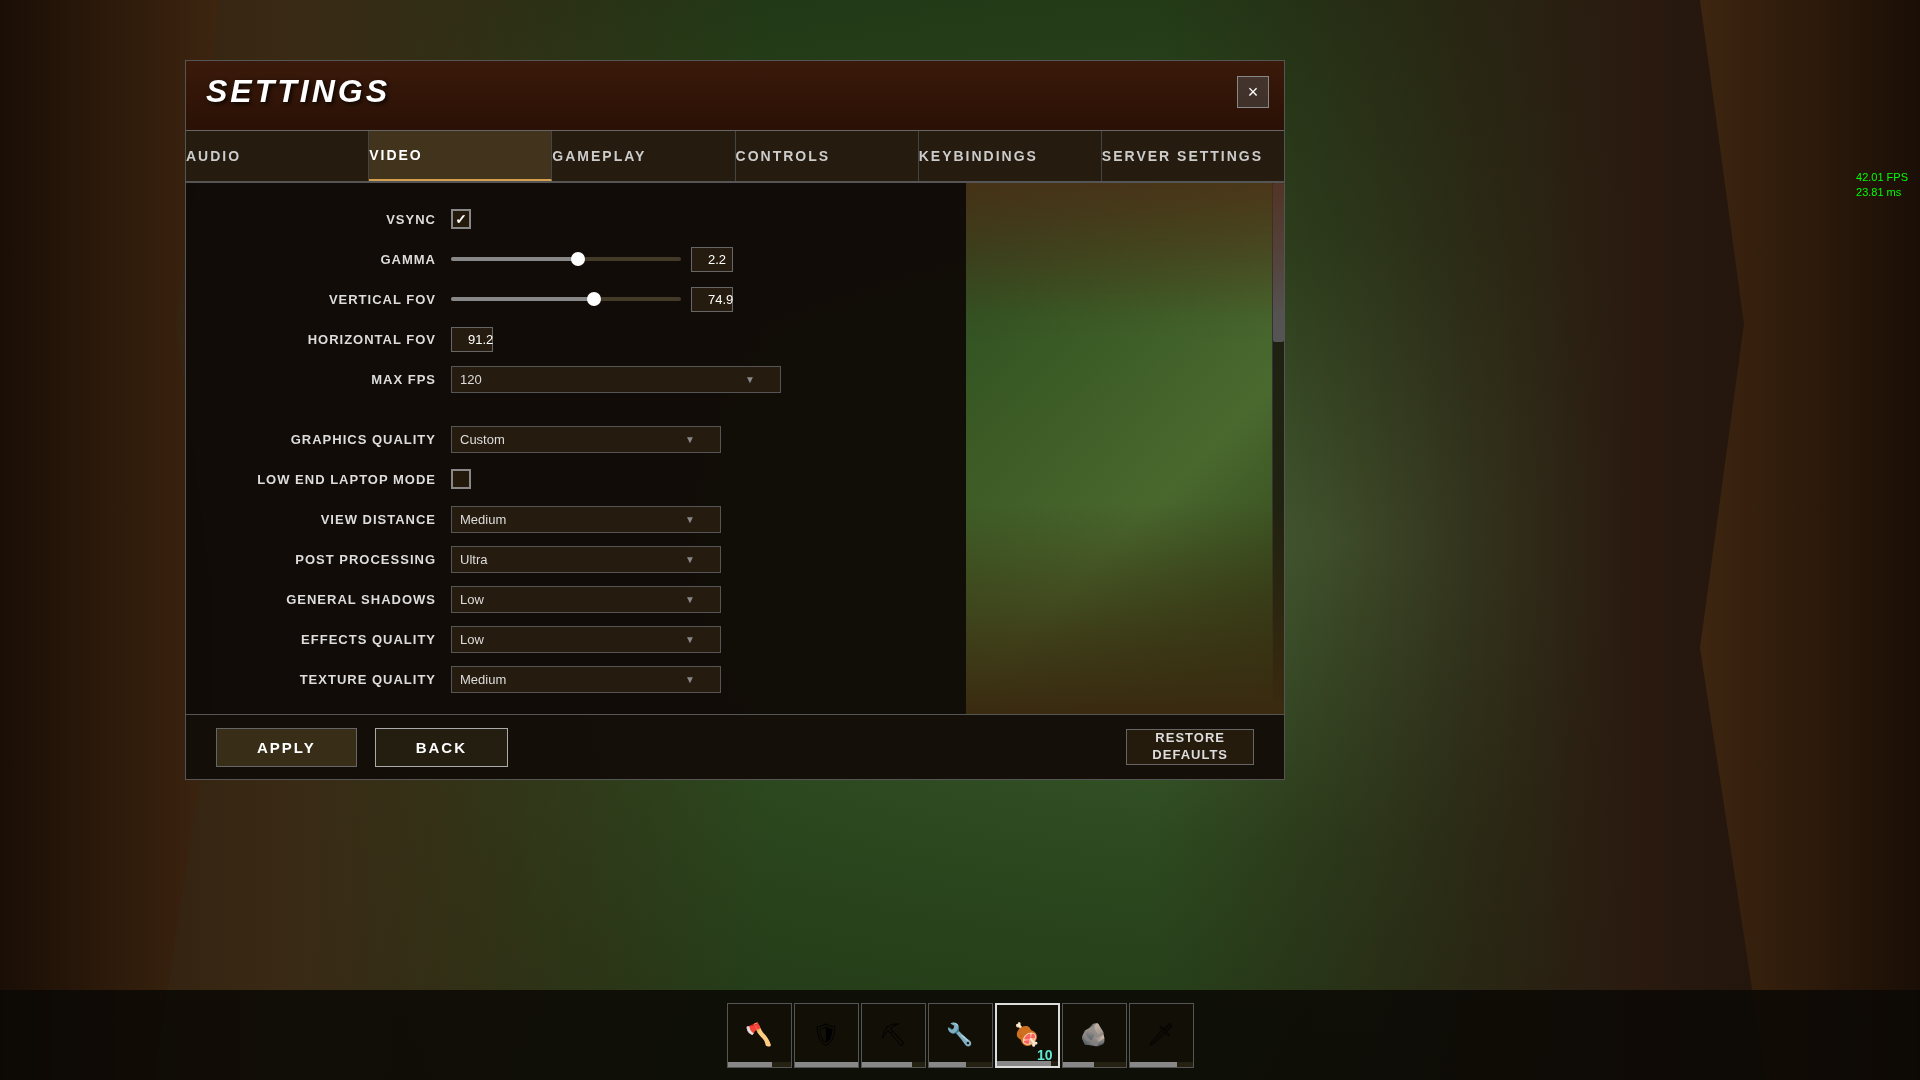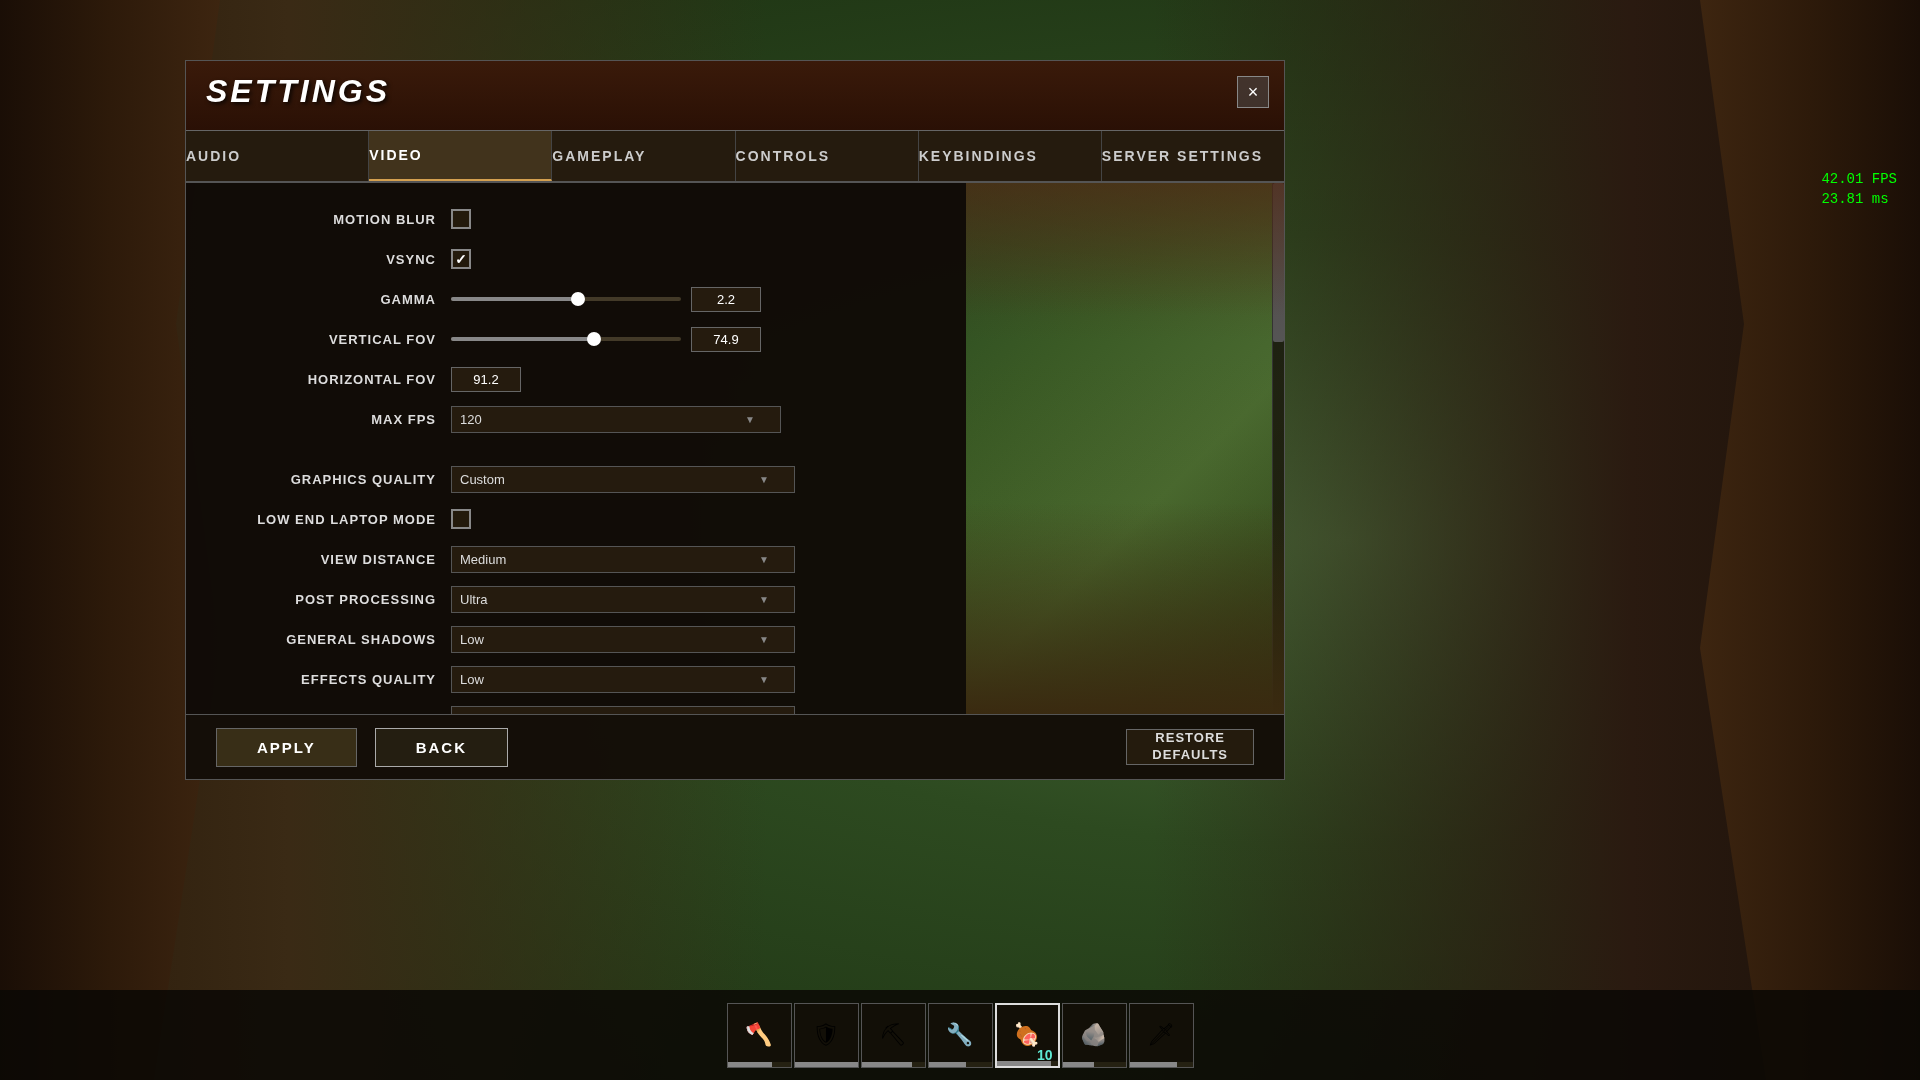--- a/index.html
+++ b/index.html
@@ -51,24 +51,24 @@
       height: 100%;
       background: linear-gradient(to left, #1a0e06, #2d1a0a, #3d2510);
       clip-path: polygon(100% 0, 0 0, 20% 30%, 0 60%, 30% 100%, 100% 100%);
       z-index: 1;
     }
 
     
     .fps-counter {
       position: absolute;
       top: 170px;
-      right: 23px;
+      right: 12px;
       color: #00ff00;
-      font-size: 14px;
-      font-family: Liberation Mono, monospace;
+      font-size: 11px;
+      font-family: Liberation Sans, sans-serif;
       z-index: 10;
       line-height: 1.4;
     }
 
     
     .settings-modal {
       position: absolute;
       left: 185px;
       top: 60px;
       width: 1100px;
@@ -274,32 +274,32 @@
       transform: translateY(-50%);
       cursor: pointer;
     }
 
     .slider-value {
       background: rgba(40,30,15,0.9);
       border: 1px solid #666;
       color: #fff;
       font-size: 13px;
       padding: 4px 16px;
-      width: 70px;
+      width: 42px;
       text-align: center;
     }
 
     
     .dropdown {
       background: rgba(40,30,15,0.9);
       border: 1px solid #555;
       color: #ddd;
       font-size: 13px;
       padding: 5px 25px 5px 8px;
-      width: 344px;
+      width: 270px;
       position: relative;
       cursor: pointer;
       display: flex;
       align-items: center;
       justify-content: space-between;
     }
 
     .dropdown::after {
       content: '▼';
       font-size: 10px;
@@ -453,24 +453,20 @@
     </div>
     <div class="tab">
       <span>SERVER SETTINGS</span>
     </div>
   </div>
 
   <div class="content-area">
 
     <div class="settings-panel">
 
-      <div class="setting-row">
-        <span class="setting-label">MOTION BLUR</span>
-        <div class="checkbox-wrapper"></div>
-      </div>
 
       <div class="setting-row">
         <span class="setting-label">VSYNC</span>
         <div class="checkbox-wrapper checked"></div>
       </div>
 
       <div class="setting-row">
         <span class="setting-label">GAMMA</span>
         <div class="slider-container">
           <div class="slider-track">

